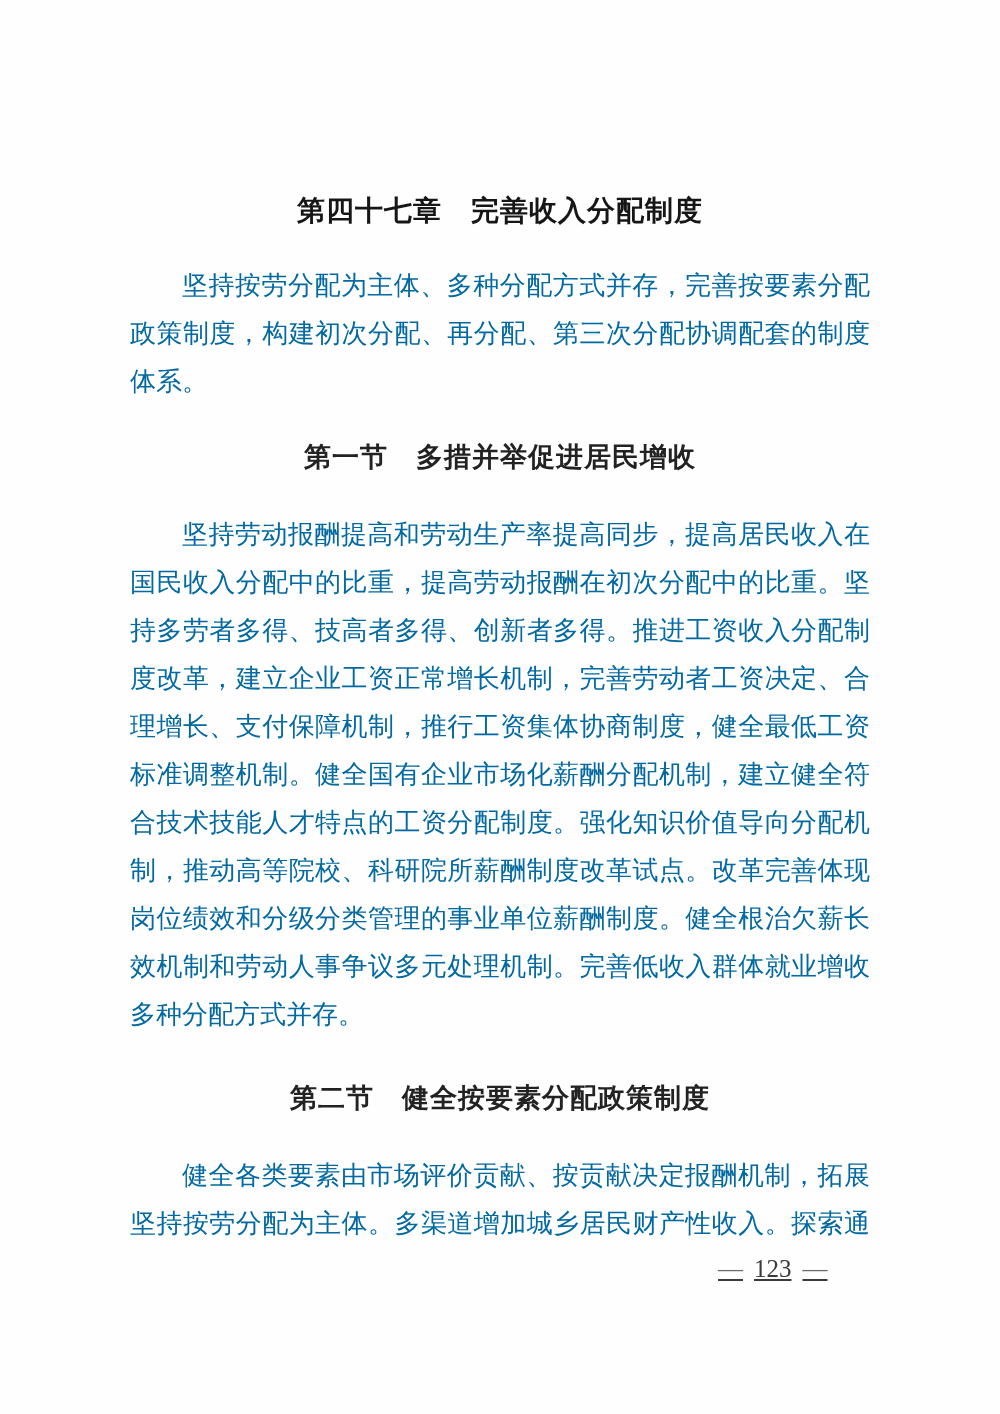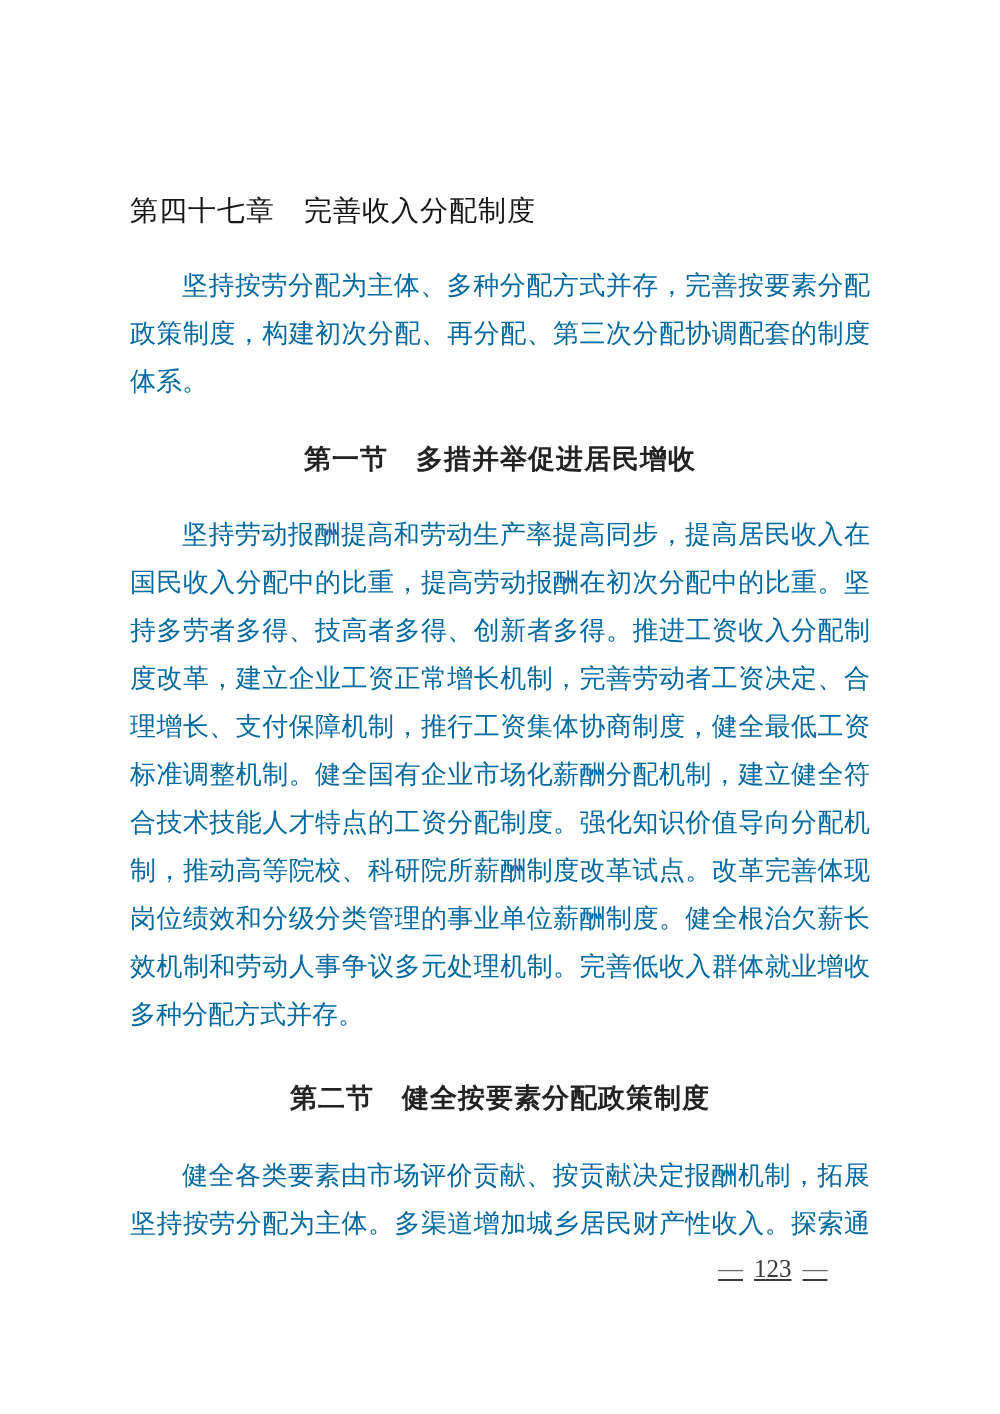--- a/index.html
+++ b/index.html
@@ -14,23 +14,24 @@
     overflow: hidden;
   }
   .content {
     position: absolute;
     left: 130px;
     top: 193px;
     width: 740px;
   }
   .chapter-title {
     font-family: "Liberation Sans", "DejaVu Sans", sans-serif;
-    font-weight: 400;
+    font-weight: 700;
     font-size: 28px;
     line-height: 36px;
+    text-align: center;
     letter-spacing: 1px;
     color: #161616;
   }
   .section-heading {
     font-size: 27px;
     font-weight: 700;
     text-align: center;
     line-height: 48px;
     letter-spacing: 1px;
     color: #222;
@@ -38,21 +39,21 @@
   .para { font-size: 26px; }
   .line {
     line-height: 48px;
     text-align: justify;
     text-align-last: justify;
     color: #0369a1;
   }
   .line.first { text-indent: 2em; }
   .line.end { text-align-last: left; }
   .p1 { margin-top: 33px; }
-  .s1 { margin-top: 29px; }
+  .s1 { margin-top: 29px; font-family: Liberation Mono, monospace; }
   .p2 { margin-top: 28px; }
   .s2 { margin-top: 35px; }
   .p3 { margin-top: 30px; }
   .page-number {
     position: absolute;
     top: 1254px;
     left: 707px;
     width: 160px;
     text-align: left;
     font-size: 25px;

